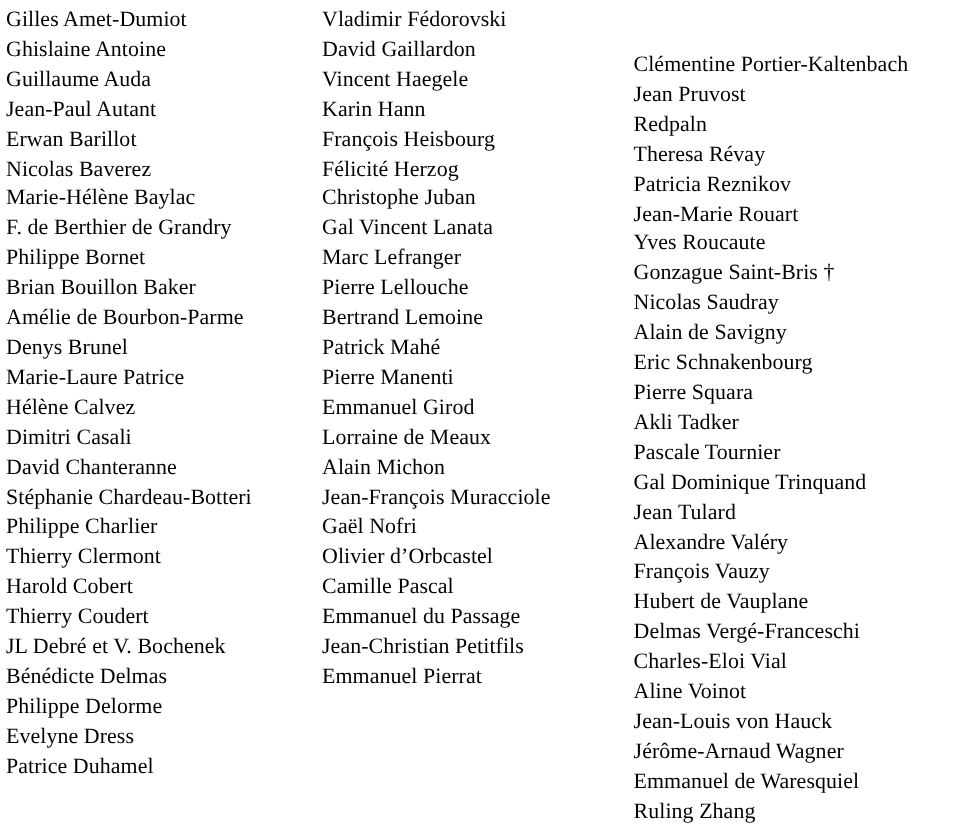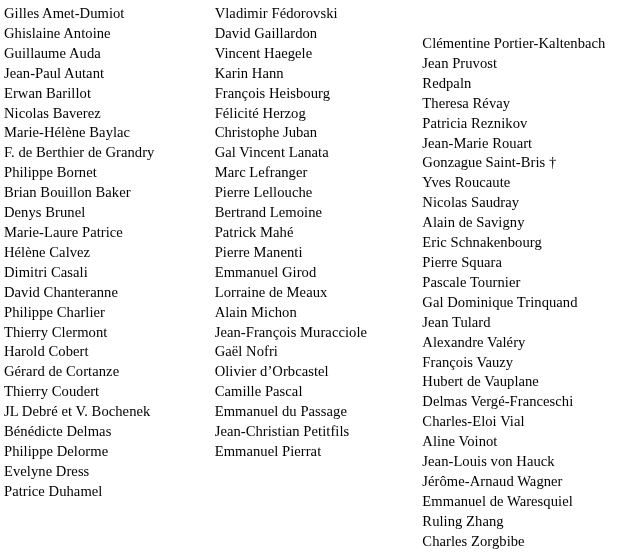--- a/index.html
+++ b/index.html
@@ -45,29 +45,30 @@
     <div class="name-entry">Gilles Amet-Dumiot</div>
     <div class="name-entry">Ghislaine Antoine</div>
     <div class="name-entry">Guillaume Auda</div>
     <div class="name-entry">Jean-Paul Autant</div>
     <div class="name-entry">Erwan Barillot</div>
     <div class="name-entry">Nicolas Baverez</div>
     <div class="name-entry">Marie-Hélène Baylac</div>
     <div class="name-entry">F. de Berthier de Grandry</div>
     <div class="name-entry">Philippe Bornet</div>
     <div class="name-entry">Brian Bouillon Baker</div>
+    <div class="name-entry">Amélie de Bourbon-Parme</div>
     <div class="name-entry">Denys Brunel</div>
     <div class="name-entry">Marie-Laure Patrice</div>
     <div class="name-entry">Hélène Calvez</div>
     <div class="name-entry">Dimitri Casali</div>
     <div class="name-entry">David Chanteranne</div>
+    <div class="name-entry">Stéphanie Chardeau-Botteri</div>
     <div class="name-entry">Philippe Charlier</div>
     <div class="name-entry">Thierry Clermont</div>
     <div class="name-entry">Harold Cobert</div>
-    <div class="name-entry">Gérard de Cortanze</div>
     <div class="name-entry">Thierry Coudert</div>
     <div class="name-entry">JL Debré et V. Bochenek</div>
     <div class="name-entry">Bénédicte Delmas</div>
     <div class="name-entry">Philippe Delorme</div>
     <div class="name-entry">Evelyne Dress</div>
     <div class="name-entry">Patrice Duhamel</div>
   </div>
 
   <div class="name-column col-1">
     <div class="name-entry">Vladimir Fédorovski</div>
@@ -95,26 +96,27 @@
     <div class="name-entry">Emmanuel Pierrat</div>
   </div>
 
   <div class="name-column col-2">
     <div class="name-entry">Clémentine Portier-Kaltenbach</div>
     <div class="name-entry">Jean Pruvost</div>
     <div class="name-entry">Redpaln</div>
     <div class="name-entry">Theresa Révay</div>
     <div class="name-entry">Patricia Reznikov</div>
     <div class="name-entry">Jean-Marie Rouart</div>
+    <div class="name-entry">Yves Roucaute</div>
     <div class="name-entry">Gonzague Saint-Bris †</div>
-    <div class="name-entry">Yves Roucaute</div>
     <div class="name-entry">Nicolas Saudray</div>
     <div class="name-entry">Alain de Savigny</div>
     <div class="name-entry">Eric Schnakenbourg</div>
     <div class="name-entry">Pierre Squara</div>
+    <div class="name-entry">Akli Tadker</div>
     <div class="name-entry">Pascale Tournier</div>
     <div class="name-entry">Gal Dominique Trinquand</div>
     <div class="name-entry">Jean Tulard</div>
     <div class="name-entry">Alexandre Valéry</div>
     <div class="name-entry">François Vauzy</div>
     <div class="name-entry">Hubert de Vauplane</div>
     <div class="name-entry">Delmas Vergé-Franceschi</div>
     <div class="name-entry">Charles-Eloi Vial</div>
     <div class="name-entry">Aline Voinot</div>
     <div class="name-entry">Jean-Louis von Hauck</div>

